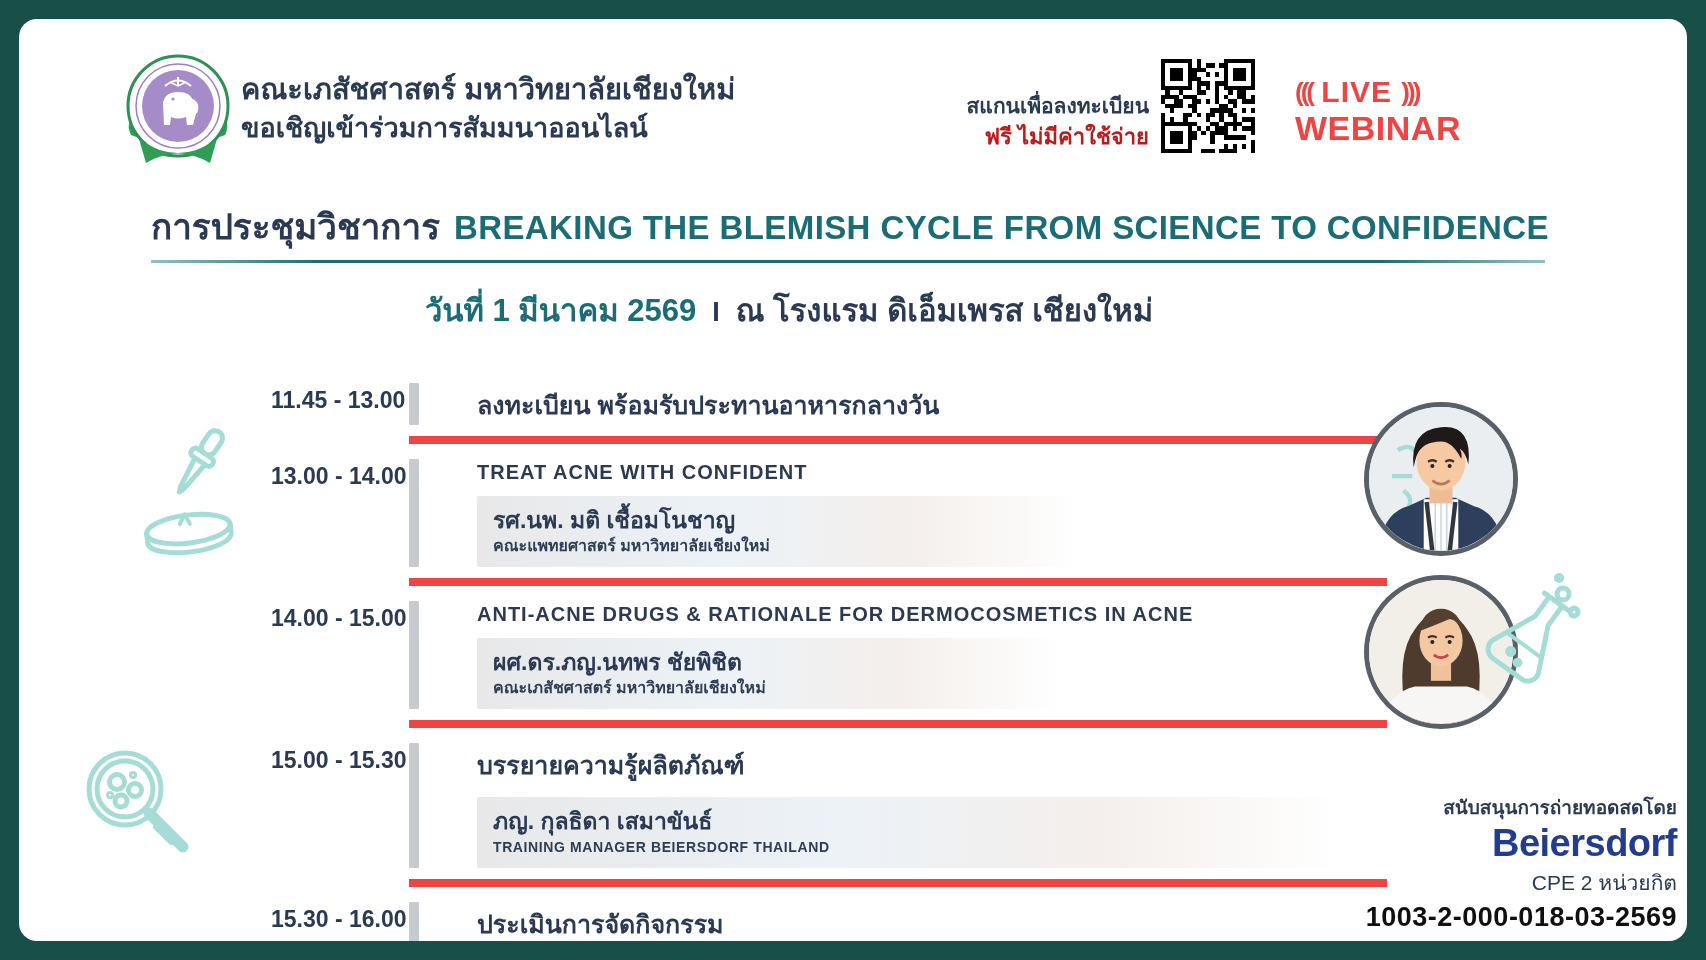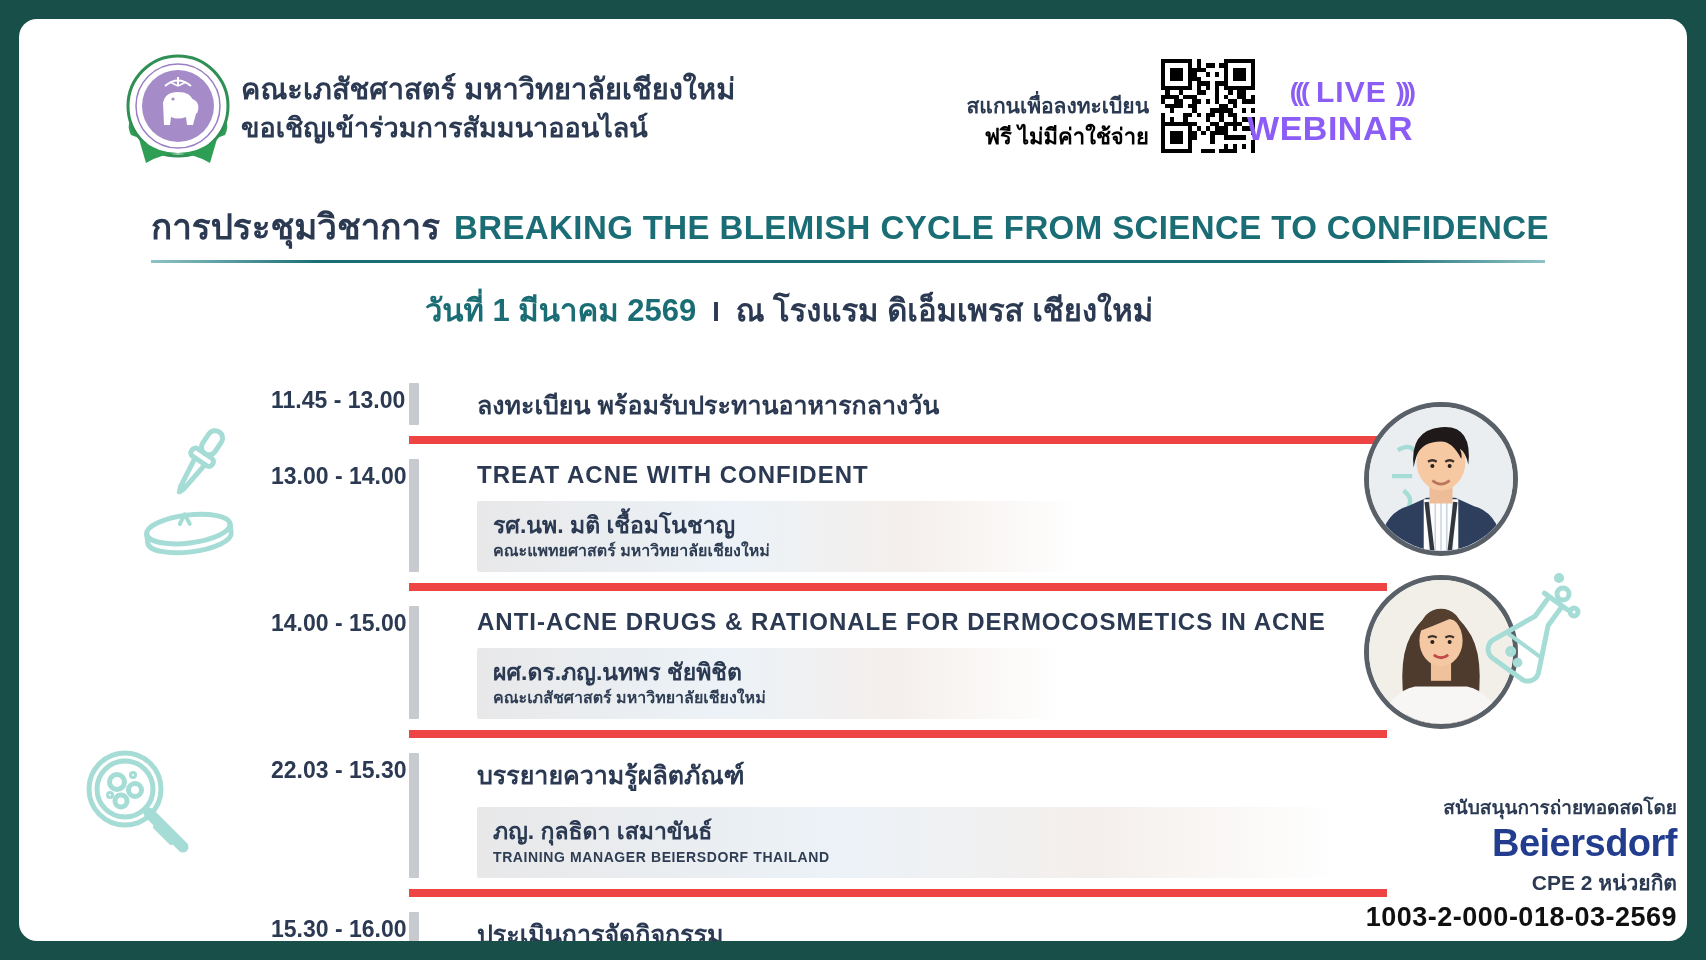--- a/index.html
+++ b/index.html
@@ -16,26 +16,26 @@
   .abs{position:absolute;}
 
   
   .logo{left:106px;top:34px;width:106px;height:124px;}
   .faculty-lines{left:222px;top:50px;white-space:nowrap;}
   .faculty-name{font-size:29px;font-weight:800;color:#2b3a52;line-height:40px;}
   .faculty-invite{font-size:27px;font-weight:700;color:#2b3a52;line-height:38px;}
 
   .scan-block{left:830px;top:72px;width:300px;text-align:right;white-space:nowrap;}
   .scan-label{font-size:21px;font-weight:800;color:#2b3a52;line-height:30px;}
-  .free-label{font-size:22px;font-weight:800;color:#000000;line-height:32px;}
+  .free-label{font-size:22px;font-weight:800;color:#b91c1c;line-height:32px;}
 
   .qr-box{left:1142px;top:40px;width:94px;height:94px;background:#fff;}
   .qr-box svg{width:94px;height:94px;display:block;}
 
-  .live-badge{left:1216px;top:56px;width:178px;text-align:right;color:#8b5cf6;white-space:nowrap;}
+  .live-badge{left:1276px;top:56px;width:178px;text-align:left;color:#ef4444;white-space:nowrap;}
   .live-top{font-size:30px;font-weight:800;line-height:34px;letter-spacing:1px;}
   .live-top .wave{font-size:26px;font-weight:700;letter-spacing:-3px;position:relative;top:-1px;}
   .live-bottom{font-size:34px;font-weight:800;line-height:36px;letter-spacing:0.5px;}
 
   
   .title-row{left:132px;top:180px;width:1430px;white-space:nowrap;}
   .title-thai{font-size:35px;font-weight:800;color:#2b3a52;}
   .title-en{font-size:33px;font-weight:700;color:#1a6d75;letter-spacing:0.4px;margin-left:14px;}
   .title-underline{left:132px;top:241px;width:1394px;height:3px;
     background:linear-gradient(90deg,#8fc2c5,#1a6d75 12%,#1a6d75 88%,#8fc2c5);}
@@ -45,21 +45,21 @@
   .venue-part{font-size:31px;font-weight:800;color:#2b3a52;}
 
   
   .schedule{left:252px;top:364px;width:1116px;}
   .sched-row{display:flex;margin-bottom:15px;}
   .time{width:138px;font-size:23px;font-weight:800;color:#2b3a52;padding-top:4px;white-space:nowrap;}
   .row-body{flex:1;display:flex;border-bottom:8px solid #ef4444;padding-bottom:11px;}
   .vbar{width:10px;background:#c7cbd0;margin-right:58px;border-radius:1px;}
   .row-content{flex:1;}
   .session-title{font-size:25px;font-weight:700;color:#2b3a52;padding-top:2px;white-space:nowrap;}
-  .session-title.en{font-weight:600;letter-spacing:1px;font-size:24px;}
+  .session-title.en{font-weight:600;letter-spacing:1px;font-size:20px;}
   .speaker-card{margin-top:12px;padding:9px 20px 10px 16px;border-radius:2px;
     background:linear-gradient(90deg,#e8e8e9 0%,#ecf2f7 42%,#f4efec 72%,rgba(255,255,255,0) 100%);}
   .speaker-card.w1{width:566px;}
   .speaker-card.w2{width:548px;}
   .speaker-card.w3{width:826px;}
   .speaker-name{font-size:23px;font-weight:800;color:#2b3a52;line-height:30px;white-space:nowrap;}
   .speaker-affil{font-size:16px;font-weight:600;color:#2e3d53;line-height:22px;white-space:nowrap;}
   .speaker-affil.caps{font-size:14px;font-weight:700;letter-spacing:0.6px;}
 
   
@@ -72,21 +72,21 @@
   
   .deco svg{display:block;width:100%;height:100%;}
   .dropper{left:100px;top:400px;width:140px;height:150px;}
   .magnifier{left:58px;top:720px;width:125px;height:130px;}
   .flask{left:1452px;top:545px;width:118px;height:160px;}
 
   
   .footer{right:10px;top:776px;width:410px;text-align:right;}
   .sponsor-label{font-size:19px;font-weight:700;color:#2b3a52;line-height:26px;}
   .sponsor-name{font-size:38px;font-weight:800;color:#223d8e;line-height:44px;letter-spacing:-0.5px;}
-  .cpe{font-size:21px;font-weight:700;color:#2b3a52;line-height:30px;margin-top:3px;}
+  .cpe{font-size:21px;font-weight:400;color:#2b3a52;line-height:30px;margin-top:3px;}
   .course-code{font-size:27px;font-weight:700;color:#101010;line-height:34px;margin-top:2px;letter-spacing:0.5px;}
 </style>
 </head>
 <body>
 
 <div class="card">
 
   <div class="abs logo">
     <svg viewBox="0 0 106 124">
       <path d="M10 62 q-10 8 -4 20 l16 6 z" fill="#2f9e55"></path>
@@ -404,21 +404,21 @@
           <div class="session-title en">ANTI-ACNE DRUGS &amp; RATIONALE FOR DERMOCOSMETICS IN ACNE</div>
           <div class="speaker-card w2">
             <div class="speaker-name">ผศ.ดร.ภญ.นทพร ชัยพิชิต</div>
             <div class="speaker-affil">คณะเภสัชศาสตร์ มหาวิทยาลัยเชียงใหม่</div>
           </div>
         </div>
       </div>
     </div>
 
     <div class="sched-row">
-      <div class="time">22.03 - 15.30</div>
+      <div class="time">15.00 - 15.30</div>
       <div class="row-body">
         <div class="vbar"></div>
         <div class="row-content">
           <div class="session-title">บรรยายความรู้ผลิตภัณฑ์</div>
           <div class="speaker-card w3">
             <div class="speaker-name">ภญ. กุลธิดา เสมาขันธ์</div>
             <div class="speaker-affil caps">TRAINING MANAGER BEIERSDORF THAILAND</div>
           </div>
         </div>
       </div>

